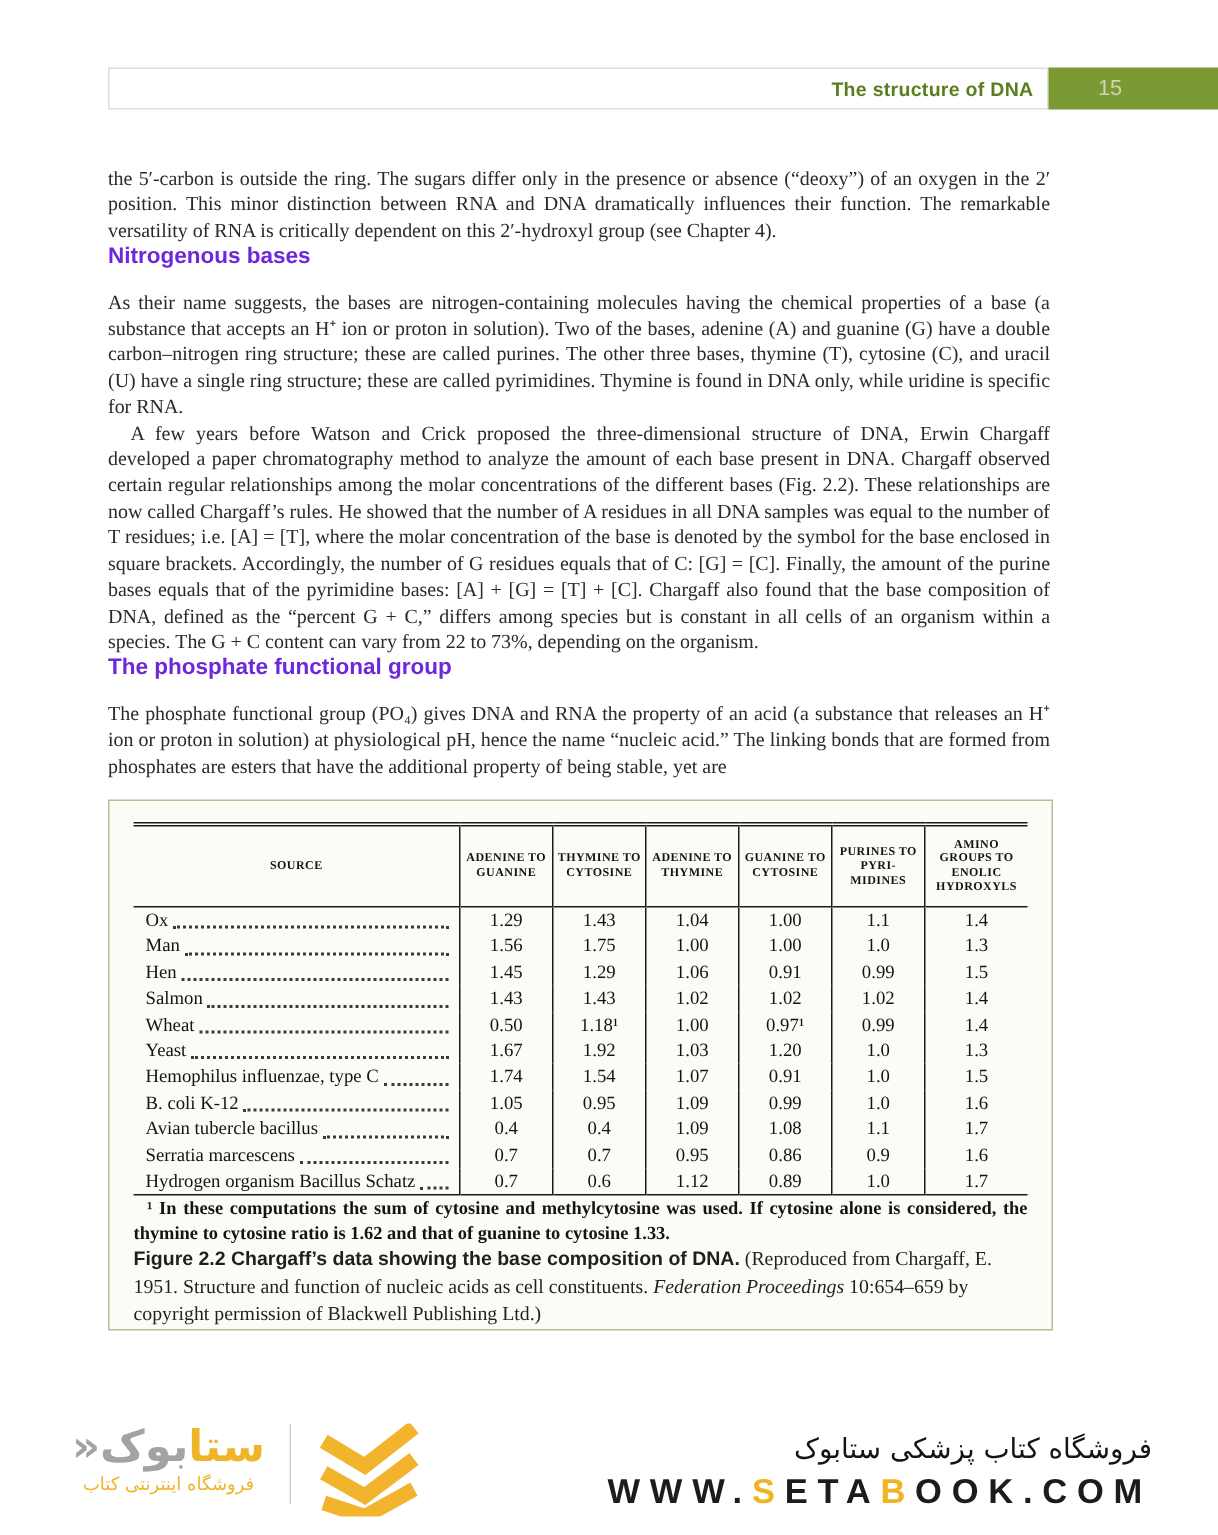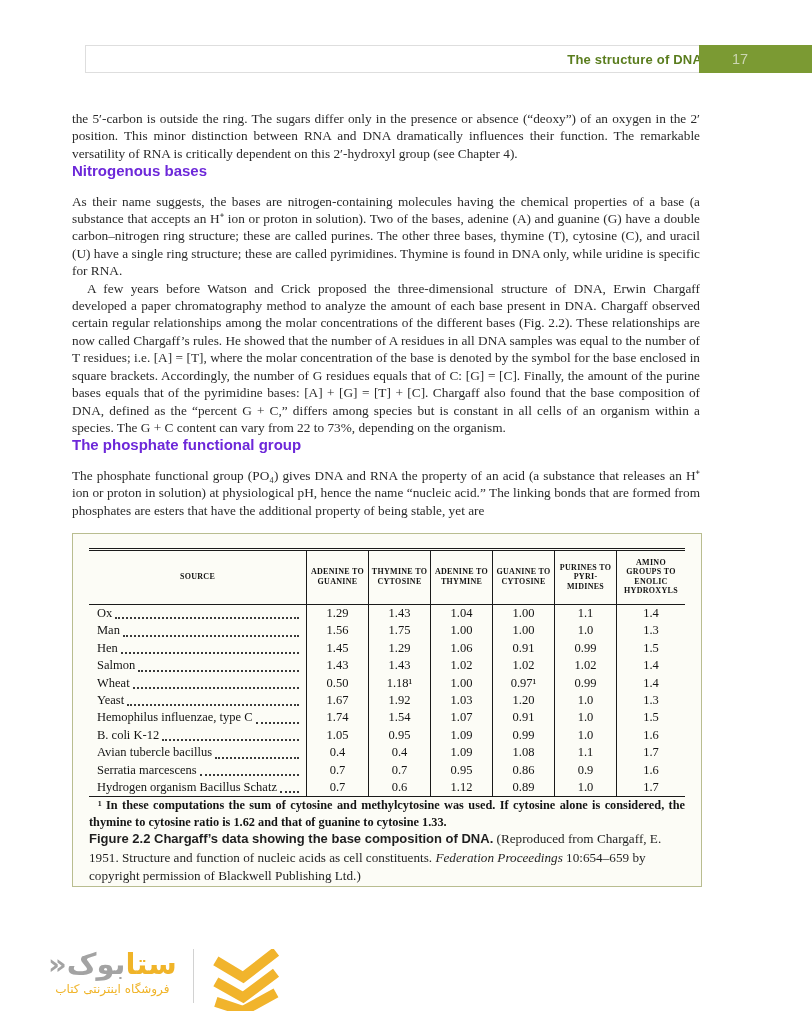--- a/index.html
+++ b/index.html
@@ -4,21 +4,21 @@
 <style>
   html,body { margin:0; padding:0; background:#e9e9e9; }
   .page {
     position:relative; width:812px; height:1023px; margin:0 auto;
     background:#ffffff; overflow:hidden;
     font-family:"Liberation Serif", serif; color:#262626;
   }
 
   
   .header-strip {
-    position:absolute; left:85px; top:45px; width:627px; height:28px;
+    position:absolute; left:72px; top:45px; width:627px; height:28px;
     box-sizing:border-box; background:#fff; border:1px solid #dedede;
     display:flex; align-items:center; justify-content:flex-end; padding-right:9px;
   }
   .header-title { font-family:"Liberation Sans", sans-serif; font-weight:bold; font-size:13px; color:#5a7d1e; letter-spacing:0.2px; }
   .page-num-box {
     position:absolute; left:699px; top:45px; width:113px; height:28px;
     box-sizing:border-box; background:#7b9a33; display:flex; align-items:center; padding-left:33px;
     font-family:"Liberation Sans", sans-serif; font-size:14.5px; color:#ccd6b2;
   }
 
@@ -85,21 +85,21 @@
 </style>
 </head>
 <body>
 
 <div class="page">
 
   <div class="header-strip">
     <span class="header-title">The structure of DNA</span>
   </div>
   <div class="page-num-box">
-    <span>17</span>
+    <span>15</span>
   </div>
 
   <div class="content">
     <p class="para-1">the 5′-carbon is outside the ring. The sugars differ only in the presence or absence (“deoxy”) of an oxygen in the 2′ position. This minor distinction between RNA and DNA dramatically influences their function. The remarkable versatility of RNA is critically dependent on this 2′-hydroxyl group (see Chapter 4).</p>
 
     <h2 class="section-heading">Nitrogenous bases</h2>
     <p class="para-2">As their name suggests, the bases are nitrogen-containing molecules having the chemical properties of a base (a substance that accepts an H⁺ ion or proton in solution). Two of the bases, adenine (A) and guanine (G) have a double carbon–nitrogen ring structure; these are called purines. The other three bases, thymine (T), cytosine (C), and uracil (U) have a single ring structure; these are called pyrimidines. Thymine is found in DNA only, while uridine is specific for RNA.</p>
     <p class="para-3">A few years before Watson and Crick proposed the three-dimensional structure of DNA, Erwin Chargaff developed a paper chromatography method to analyze the amount of each base present in DNA. Chargaff observed certain regular relationships among the molar concentrations of the different bases (Fig. 2.2). These relationships are now called Chargaff’s rules. He showed that the number of A residues in all DNA samples was equal to the number of T residues; i.e. [A] = [T], where the molar concentration of the base is denoted by the symbol for the base enclosed in square brackets. Accordingly, the number of G residues equals that of C: [G] = [C]. Finally, the amount of the purine bases equals that of the pyrimidine bases: [A] + [G] = [T] + [C]. Chargaff also found that the base composition of DNA, defined as the “percent G + C,” differs among species but is constant in all cells of an organism within a species. The G + C content can vary from 22 to 73%, depending on the organism.</p>
 
     <h2 class="section-heading">The phosphate functional group</h2>
@@ -288,15 +288,19 @@
       </div>
       <div class="logo-divider"></div>
       <span>
         <svg width="74" height="62" viewBox="0 0 80 68">
           <polyline points="8,13 38,31 74,3" fill="none" stroke="#f1b42c" stroke-width="11"></polyline>
           <polyline points="8,36 38,53 74,26" fill="none" stroke="#f1b42c" stroke-width="11"></polyline>
           <polyline points="8,58 38,68 74,48" fill="none" stroke="#f1b42c" stroke-width="11"></polyline>
         </svg>
       </span>
     </div>
+    <div class="brand-right">
+      <div class="persian-title">فروشگاه کتاب پزشکی ستابوک</div>
+      <div class="website"><span>WWW.</span><span class="web-gold">S</span><span>ETA</span><span class="web-gold">B</span><span>OOK.COM</span></div>
+    </div>
   </div>
 
 </div>
 
 </body></html>

